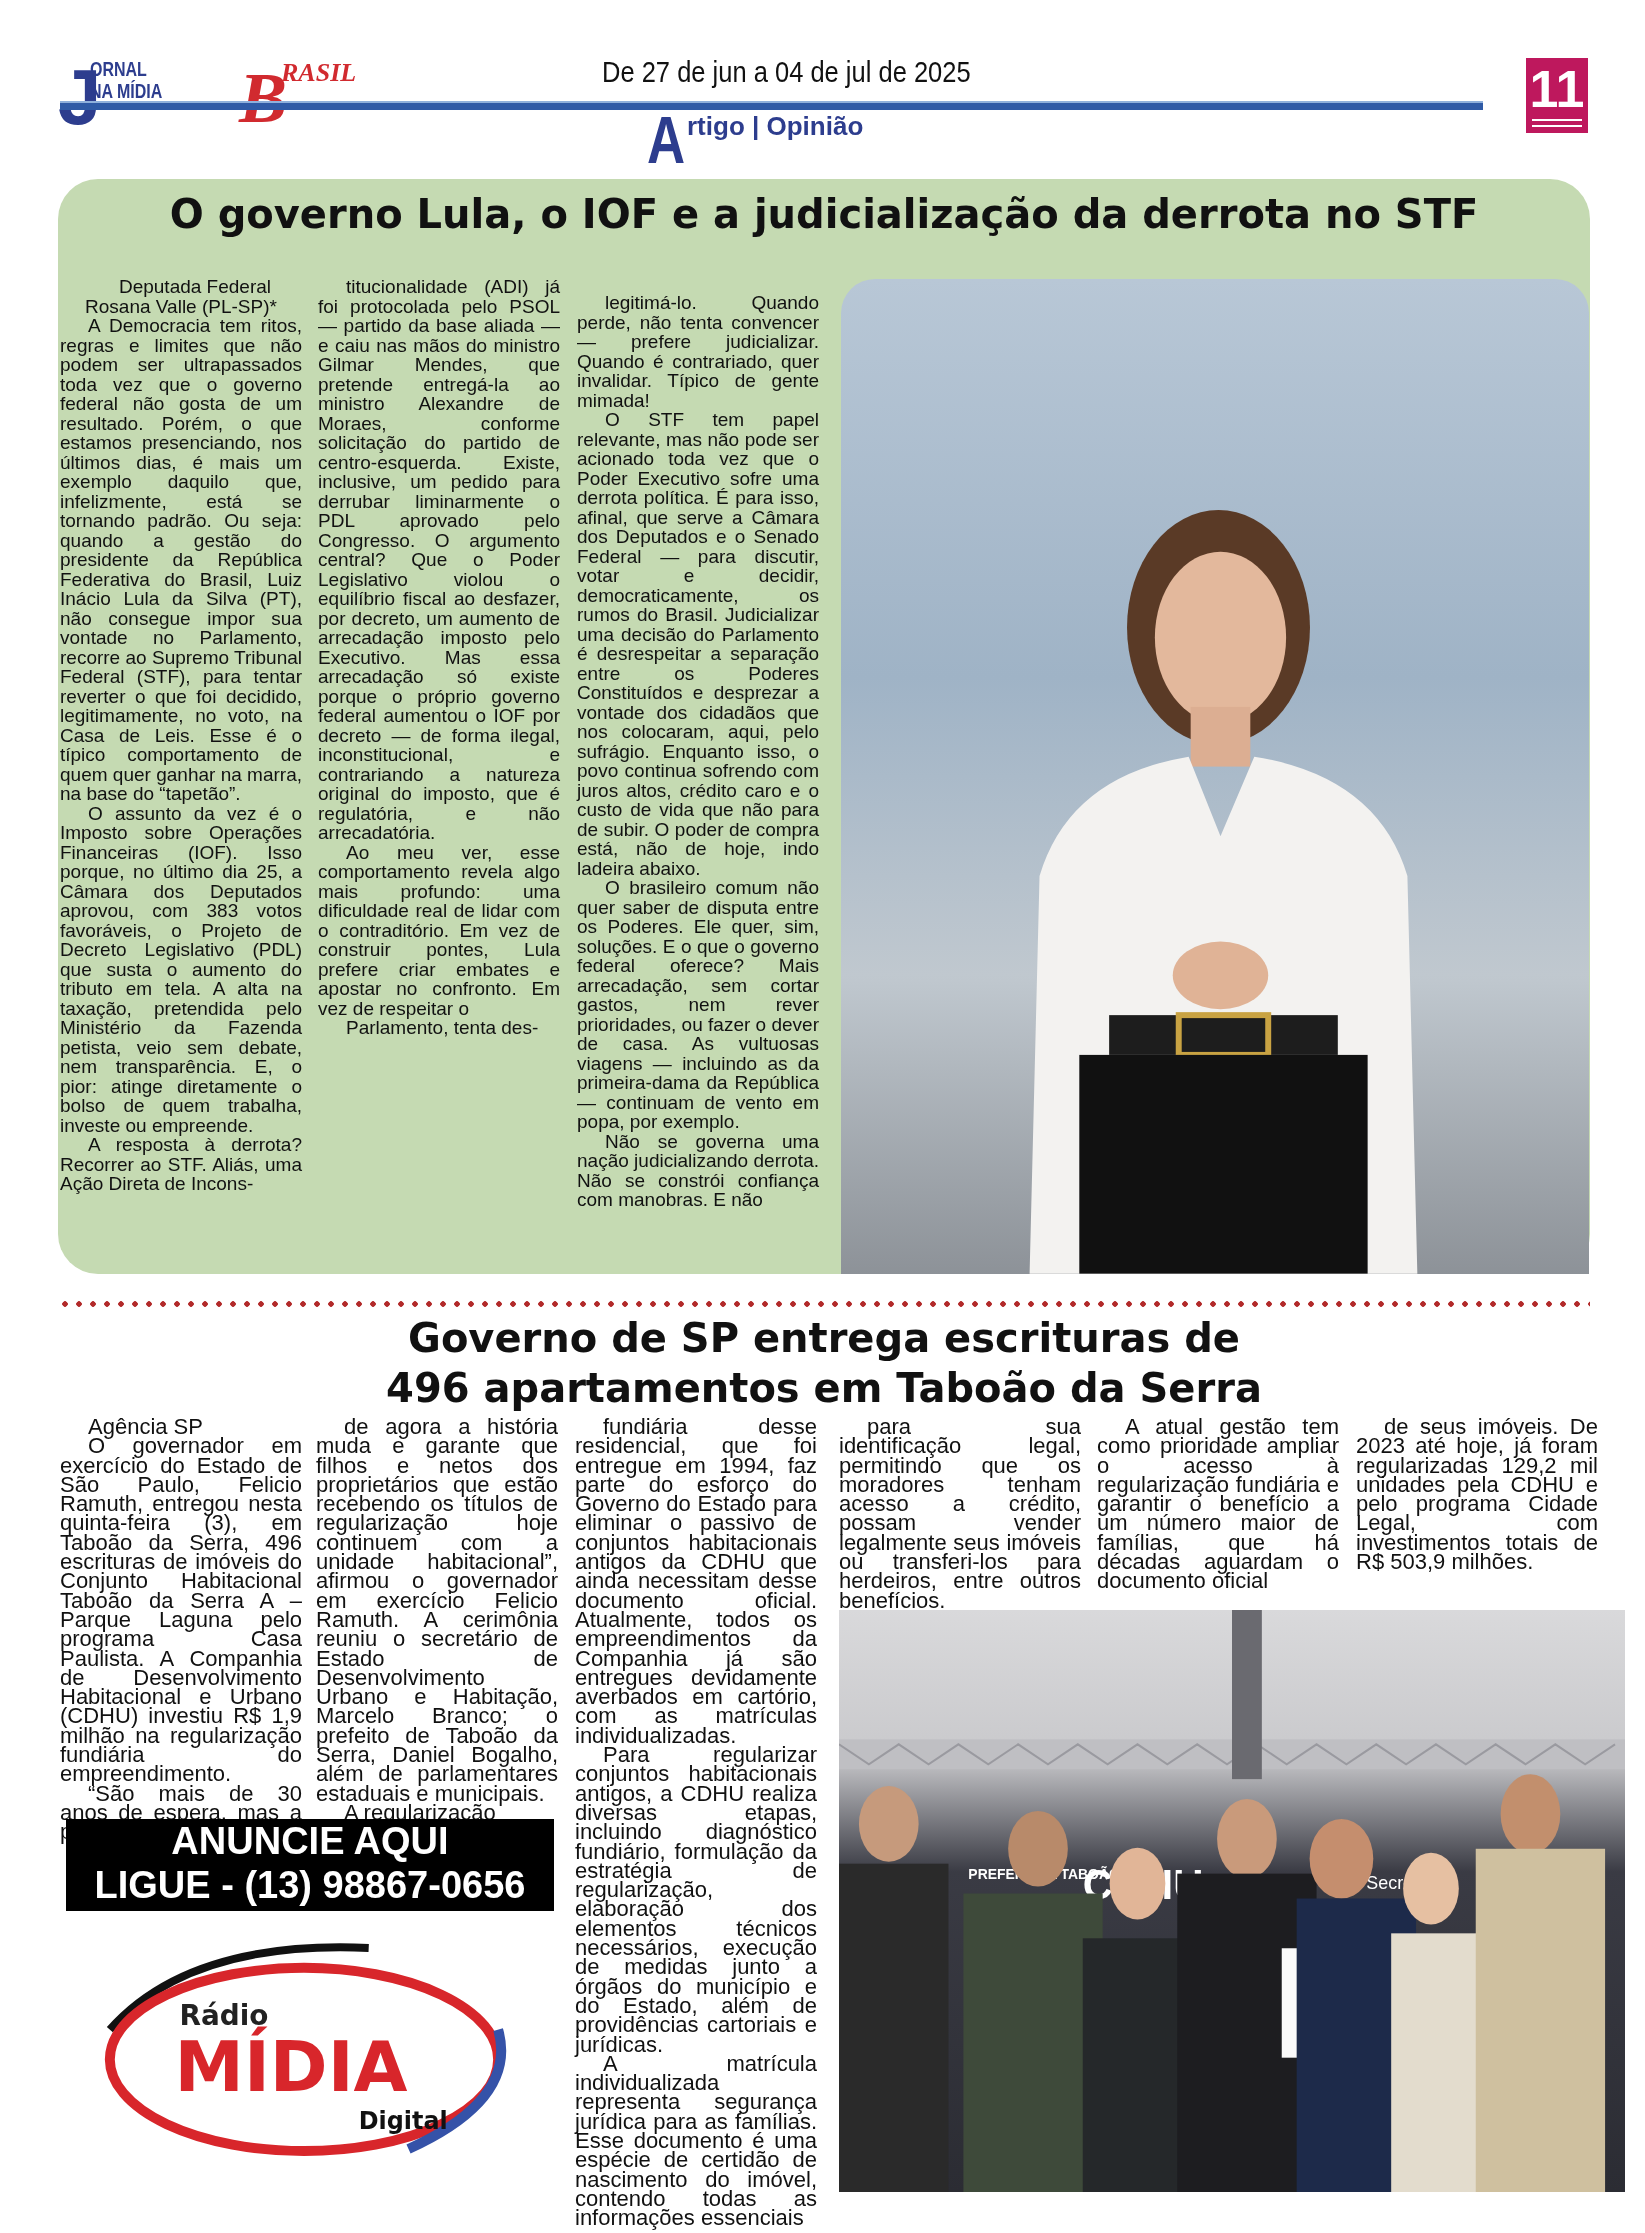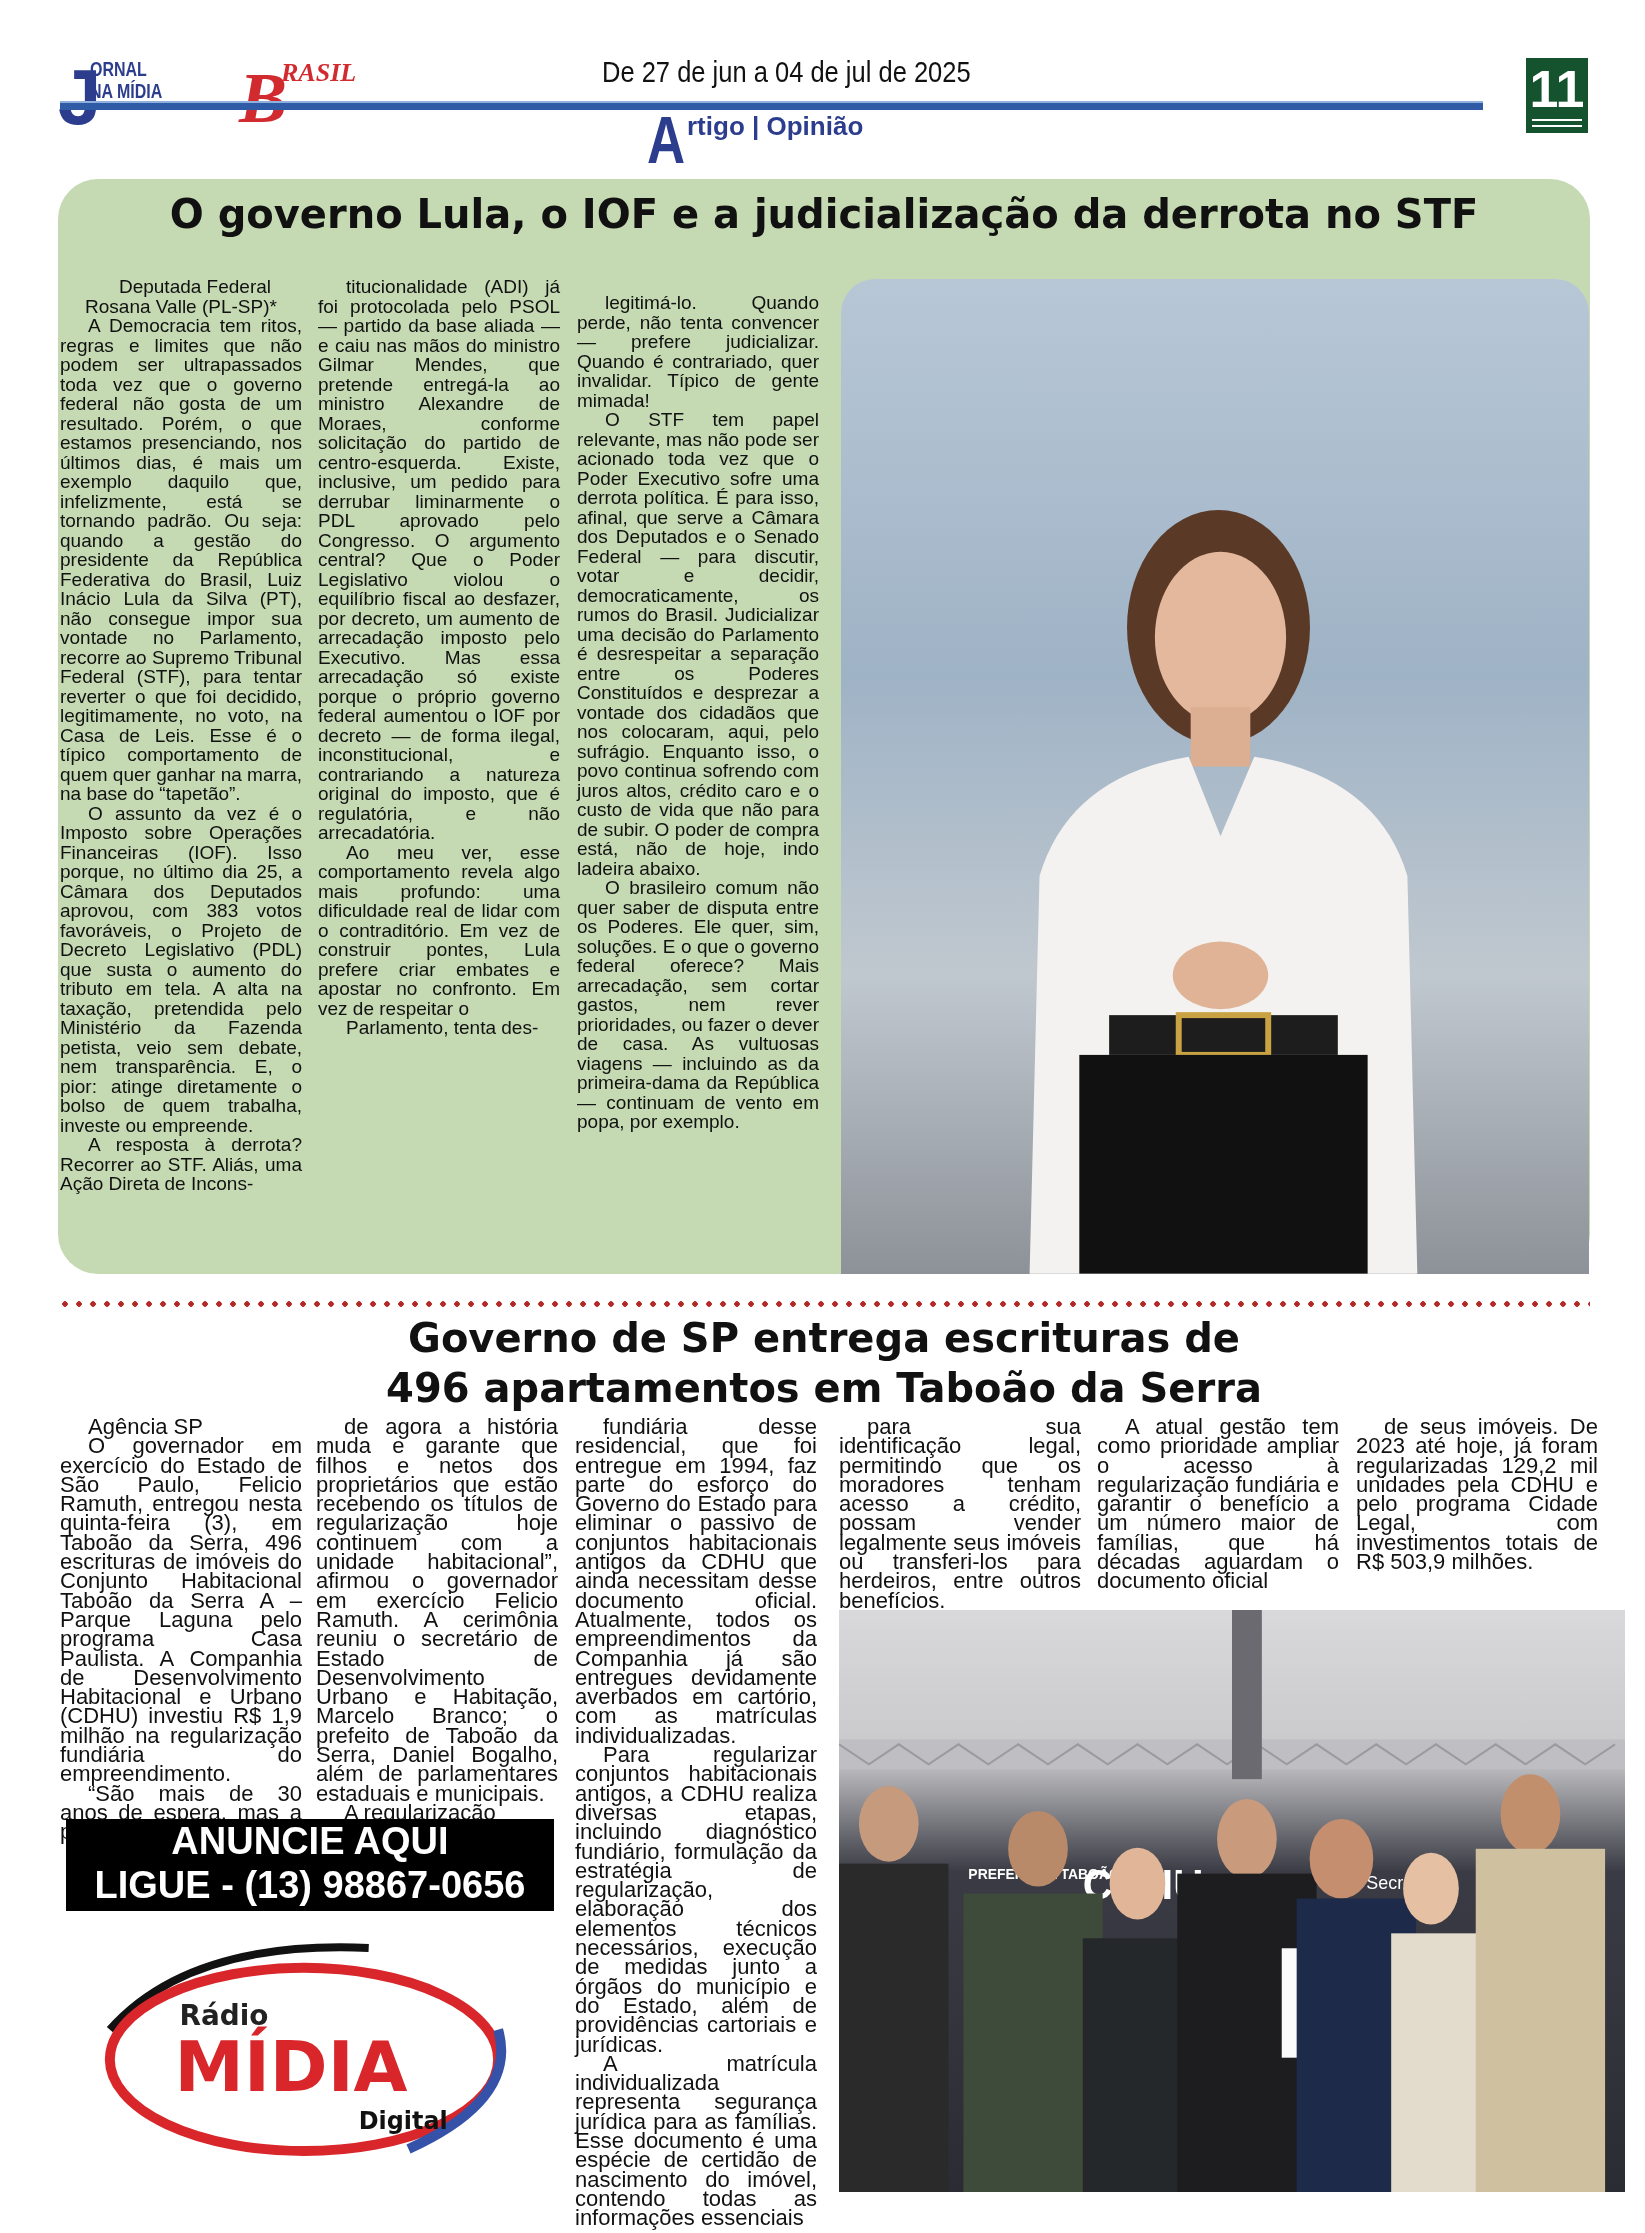--- a/index.html
+++ b/index.html
@@ -5,21 +5,21 @@
   html,body{margin:0;padding:0;background:#fff;}
   body{width:1646px;height:2234px;position:relative;overflow:hidden;font-family:"Liberation Sans",sans-serif;color:#111;}
   .abs{position:absolute;}
   
   .logo-j{left:58px;top:58px;font:bold 78px "Liberation Sans",sans-serif;color:#2d3d8e;line-height:1;}
   .logo-small{left:90px;top:58px;font:bold 20px "Liberation Sans Narrow","Liberation Sans",sans-serif;color:#2d3d8e;line-height:22px;transform:scaleX(.8);transform-origin:left top;}
   .logo-b{left:239px;top:62px;font:italic bold 72px "Liberation Serif",serif;color:#d12a2f;line-height:1;}
   .logo-rasil{left:281px;top:58px;font:italic bold 26px "Liberation Serif",serif;color:#d12a2f;}
   .date{left:602px;top:55px;font:30px "Liberation Sans",sans-serif;transform:scaleX(.85);transform-origin:left top;}
   .rule{left:60px;top:101px;width:1423px;height:7px;background:#2f5aa6;border-top:2px solid #8fb0dc;}
-  .pagebox{left:1526px;top:58px;width:62px;height:75px;background:#14532d;color:#fff;font:bold 52px "Liberation Sans",sans-serif;text-align:center;line-height:62px;}
+  .pagebox{left:1526px;top:58px;width:62px;height:75px;background:#be185d;color:#fff;font:bold 52px "Liberation Sans",sans-serif;text-align:center;line-height:62px;}
   .pagebox:after{content:"";position:absolute;left:6px;right:6px;bottom:6px;height:4px;border-top:2px solid #fff;border-bottom:2px solid #fff;}
   .sec-a{left:647px;top:107px;font:bold 66px "Liberation Sans",sans-serif;color:#2d3d8e;line-height:1;transform:scaleX(.8);transform-origin:left top;}
   .sec-label{left:687px;top:111px;font:bold 26px "Liberation Sans",sans-serif;color:#2d3d8e;}
   
   .panel{left:58px;top:179px;width:1532px;height:1095px;background:#c5dab2;border-radius:40px;}
   .op-title{left:58px;top:191px;width:1532px;text-align:center;font:bold 40px "DejaVu Sans",sans-serif;color:#111;}
   .col{font-size:19px;line-height:19.5px;text-align:justify;}
   .col p{margin:0;text-indent:28px;}
   .col p.center{text-align:center;}
   .photo1{left:841px;top:279px;width:748px;height:995px;border-radius:34px 34px 0 0;overflow:hidden;background:linear-gradient(180deg,#b8c7d6 0%,#9fb3c6 40%,#c0c8cf 70%,#8d9298 100%);}
@@ -60,20 +60,21 @@
   </div>
 <div class="abs col" id="opcol1" style="left:318px;top:277px;width:242px;">
     <p>titucionalidade (ADI) já foi protocolada pelo PSOL — partido da base aliada — e caiu nas mãos do ministro Gilmar Mendes, que pretende entregá-la ao ministro Alexandre de Moraes, conforme solicitação do partido de centro-esquerda. Existe, inclusive, um pedido para derrubar liminarmente o PDL aprovado pelo Congresso. O argumento central? Que o Poder Legislativo violou o equilíbrio fiscal ao desfazer, por decreto, um aumento de arrecadação imposto pelo Executivo. Mas essa arrecadação só existe porque o próprio governo federal aumentou o IOF por decreto — de forma ilegal, inconstitucional, e contrariando a natureza original do imposto, que é regulatória, e não arrecadatória.</p>
     <p>Ao meu ver, esse comportamento revela algo mais profundo: uma dificuldade real de lidar com o contraditório. Em vez de construir pontes, Lula prefere criar embates e apostar no confronto. Em vez de respeitar o</p>
     <p>Parlamento, tenta des-</p>
   </div>
 <div class="abs col" id="opcol2" style="left:577px;top:293px;width:242px;">
     <p>legitimá-lo. Quando perde, não tenta convencer — prefere judicializar. Quando é contrariado, quer invalidar. Típico de gente mimada!</p>
     <p>O STF tem papel relevante, mas não pode ser acionado toda vez que o Poder Executivo sofre uma derrota política. É para isso, afinal, que serve a Câmara dos Deputados e o Senado Federal — para discutir, votar e decidir, democraticamente, os rumos do Brasil. Judicializar uma decisão do Parlamento é desrespeitar a separação entre os Poderes Constituídos e desprezar a vontade dos cidadãos que nos colocaram, aqui, pelo sufrágio. Enquanto isso, o povo continua sofrendo com juros altos, crédito caro e o custo de vida que não para de subir. O poder de compra está, não de hoje, indo ladeira abaixo.</p>
     <p>O brasileiro comum não quer saber de disputa entre os Poderes. Ele quer, sim, soluções. E o que o governo federal oferece? Mais arrecadação, sem cortar gastos, nem rever prioridades, ou fazer o dever de casa. As vultuosas viagens — incluindo as da primeira-dama da República — continuam de vento em popa, por exemplo.</p>
+    <p>Não se governa uma nação judicializando derrota. Não se constrói confiança com manobras. E não</p>
   </div>
 
 <div class="abs photo1">
   <svg class="woman" viewBox="0 0 520 820">
     <rect x="-120" y="0" width="760" height="820" fill="none"></rect>
     <ellipse cx="260" cy="170" rx="92" ry="118" fill="#5a3a26"></ellipse>
     <ellipse cx="262" cy="180" rx="66" ry="86" fill="#e3b89c"></ellipse>
     <rect x="232" y="250" width="60" height="60" fill="#dcae92"></rect>
     <path d="M70 820 L80 420 Q110 320 230 300 L262 380 L296 300 Q420 320 450 420 L460 820 Z" fill="#f3f2f0"></path>
     <rect x="150" y="560" width="230" height="40" fill="#1d1d1d"></rect>

